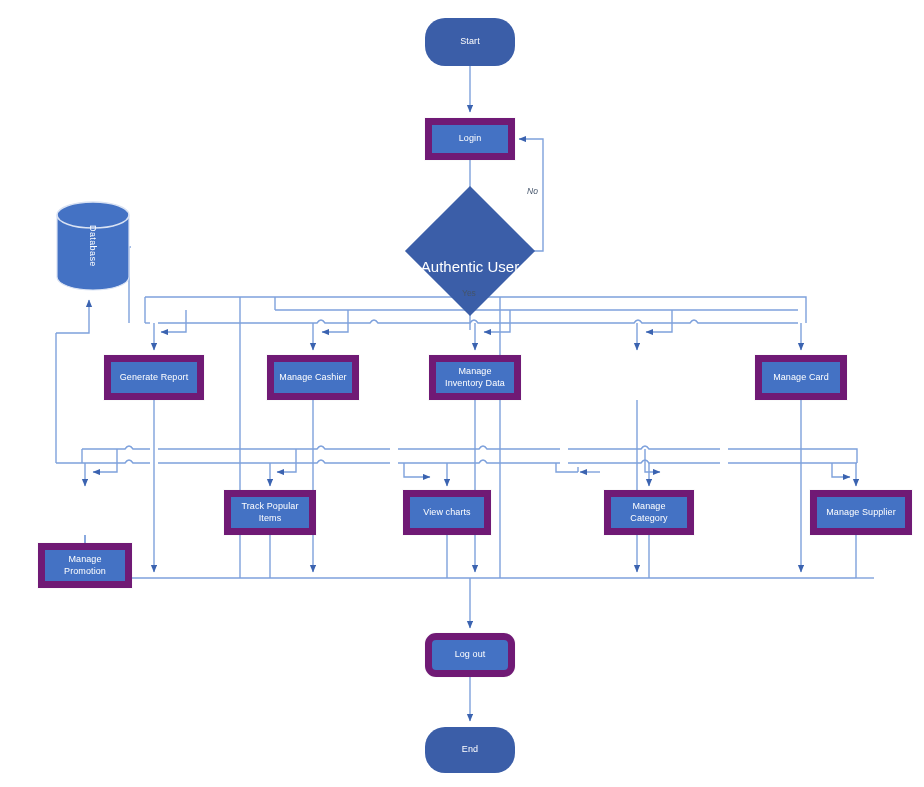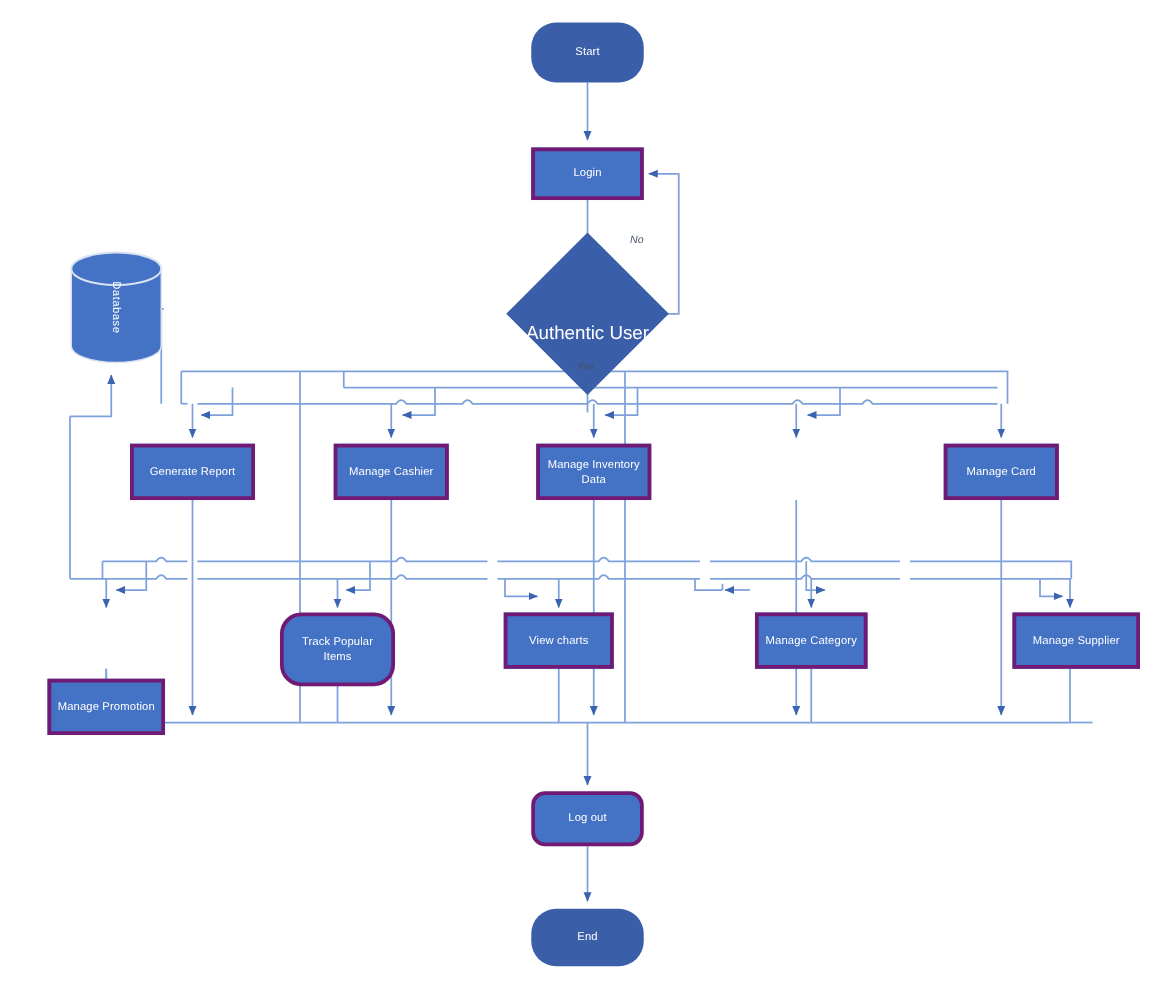--- a/index.html
+++ b/index.html
@@ -18,21 +18,21 @@
     display:flex;align-items:center;justify-content:center;
     text-align:center;
     color:#ffffff;
     font-size:9px;
     line-height:1.25;
     letter-spacing:.1px;
     padding:12px 4px;
   }
   .rect{
     background:#4472C4;
-    border:3px solid #701a75;
+    border:7px solid #701a75;
     box-shadow:0 0 0 1px rgba(0,0,0,0.02);
   }
   .terminator{
     background:#3B5EA8;
     border-radius:20px;
   }
   .diamond-wrap{position:absolute;}
   .diamond-shape{
     position:absolute;left:0;top:0;width:100%;height:100%;
     background:#3B5EA8;
@@ -213,21 +213,21 @@
 
 
   <div class="node rect" style="left:755px;top:355px;width:92px;height:45px;">
     <span>Manage Card</span>
   </div>
 
   <div class="node rect" style="left:38px;top:506px;width:94px;height:45px;margin-top:37px;">
     <span>Manage Promotion</span>
   </div>
 
-  <div class="node rect" style="left:224px;top:490px;width:92px;height:59px;border-radius:17px;">
+  <div class="node rect" style="left:224px;top:490px;width:92px;height:45px;">
     <span>Track Popular Items</span>
   </div>
 
   <div class="node rect" style="left:403px;top:490px;width:88px;height:45px;">
     <span>View charts</span>
   </div>
 
   <div class="node rect" style="left:604px;top:490px;width:90px;height:45px;">
     <span>Manage Category</span>
   </div>
@@ -237,17 +237,17 @@
   </div>
 
   <div class="node rect" style="left:425px;top:633px;width:90px;height:44px;border-radius:11px;">
     <span>Log out</span>
   </div>
 
   <div class="node terminator" style="left:425px;top:727px;width:90px;height:46px;">
     <span>End</span>
   </div>
 
-  <div class="edge-label" style="left:504px;top:186px;font-style:italic;">No</div>
+  <div class="edge-label" style="left:527px;top:186px;font-style:italic;">No</div>
 
   <div class="edge-label" style="left:462px;top:288px;">Yes</div>
 
 </div>
 
 </body></html>

